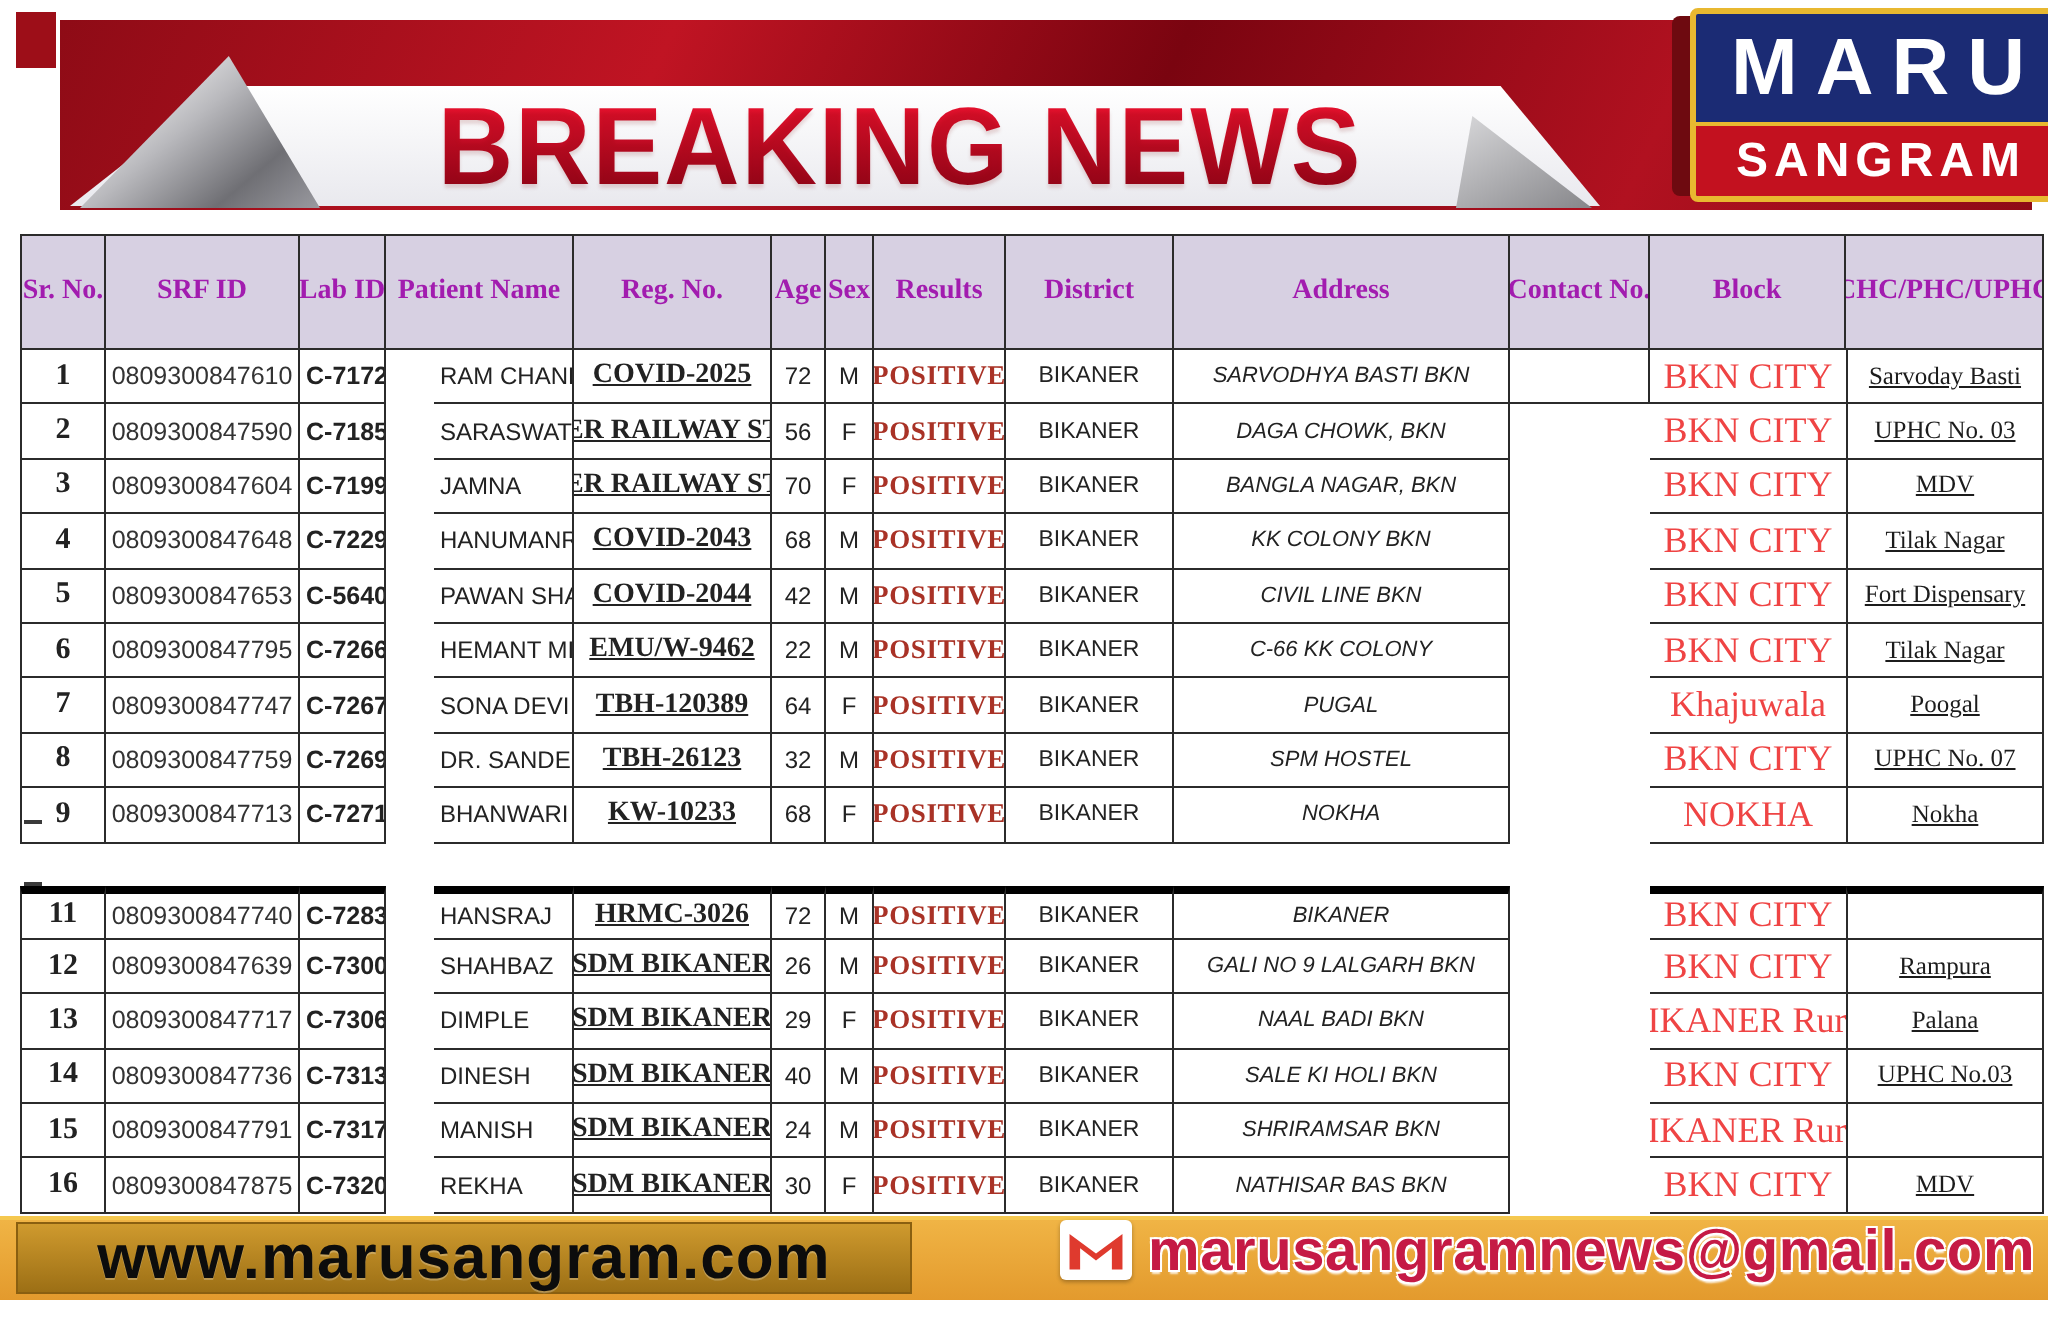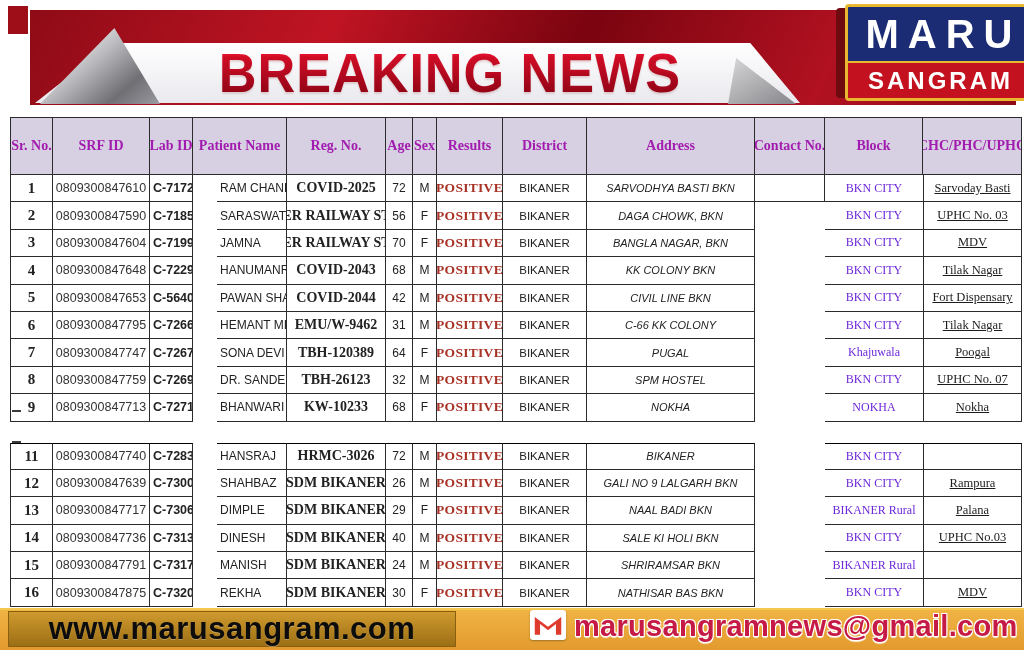--- a/index.html
+++ b/index.html
@@ -45,34 +45,34 @@
   .gap-row{height:21px;}
   .cell{display:flex;align-items:center;justify-content:center;overflow:hidden;white-space:nowrap;
         box-sizing:border-box;color:#222;}
   .left-al{justify-content:flex-start;padding-left:3px;}
   .b-main{border-right:1px solid #2b2b2b;border-bottom:1px solid #2b2b2b;}
   .first{border-left:1px solid #2b2b2b;}
   .contact-plain{border:none;}
   .contact-first{border-right:1px solid #2b2b2b;border-bottom:1px solid #2b2b2b;}
   .block-col{border-bottom:1px solid #2b2b2b;}
   .chc-col{border-left:1px solid #2b2b2b;border-right:1px solid #2b2b2b;border-bottom:1px solid #2b2b2b;}
-  .t-border{border-top:1px solid #000000;}
+  .t-border{border-top:4px solid #000000;}
   .hdr{font-family:"Liberation Serif",serif;font-weight:bold;font-size:14px;background:#d7d0e2;color:#a21caf;
        border-top:1px solid #2b2b2b;border-right:1px solid #2b2b2b;border-bottom:1px solid #2b2b2b;}
   .f-sr{font-family:"Liberation Serif",serif;font-weight:bold;font-size:15px;}
   .f-srf{font-size:12.5px;color:#333;}
   .f-lab{font-weight:bold;font-size:12.5px;}
   .f-name{font-size:12px;margin-left:24px;}
-  .f-reg{font-family:"Liberation Serif",serif;font-weight:bold;font-size:14px;}
+  .f-reg{font-family:"Liberation Serif",serif;font-weight:bold;font-size:14px;text-decoration:underline;}
   .f-agesex{font-size:12px;}
   .f-result{font-family:"Liberation Serif",serif;font-weight:bold;font-size:13.5px;color:#a93226;letter-spacing:.3px;}
   .f-district{font-size:11.5px;}
   .f-addr{font-size:11px;font-style:italic;}
   .f-contact{font-size:11px;}
-  .f-block{font-family:"Liberation Serif",serif;font-size:12px;color:#6d28d9;}
+  .f-block{font-family:"Liberation Serif",serif;font-size:18px;color:#ef4444;}
   .f-chc{font-family:"Liberation Serif",serif;font-size:12.5px;color:#1c1c1c;text-decoration:underline;}
   .dash{position:absolute;width:9px;height:2px;background:#3a3a3a;}
 
   
   .footer-bar{position:absolute;left:0;top:608px;width:1024px;height:42px;
               background:linear-gradient(#f0b445,#e39a2d);border-top:2px solid #f5c84f;box-sizing:border-box;}
   .site-box{position:absolute;left:8px;top:611px;width:448px;height:36px;
             background:linear-gradient(#cf9a2e,#9c6f15);border:1px solid #8a5f10;box-sizing:border-box;
             display:flex;align-items:center;justify-content:center;
             font-weight:800;font-size:31px;color:#0c0c0c;letter-spacing:.5px;
@@ -193,21 +193,21 @@
         <div class="cell f-contact contact-plain"></div>
         <div class="cell f-block block-col">BKN CITY</div>
         <div class="cell f-chc chc-col">Fort Dispensary</div>
       </div>
       <div class="row">
         <div class="cell f-sr b-main first">6</div>
         <div class="cell f-srf b-main">0809300847795</div>
         <div class="cell f-lab b-main left-al">C-7266</div>
         <div class="cell f-name b-main left-al">HEMANT MISHRA</div>
         <div class="cell f-reg b-main">EMU/W-9462</div>
-        <div class="cell f-agesex b-main">31</div>
+        <div class="cell f-agesex b-main">22</div>
         <div class="cell f-agesex b-main">M</div>
         <div class="cell f-result b-main">POSITIVE</div>
         <div class="cell f-district b-main">BIKANER</div>
         <div class="cell f-addr b-main">C-66 KK COLONY</div>
         <div class="cell f-contact contact-plain"></div>
         <div class="cell f-block block-col">BKN CITY</div>
         <div class="cell f-chc chc-col">Tilak Nagar</div>
       </div>
       <div class="row">
         <div class="cell f-sr b-main first">7</div>

